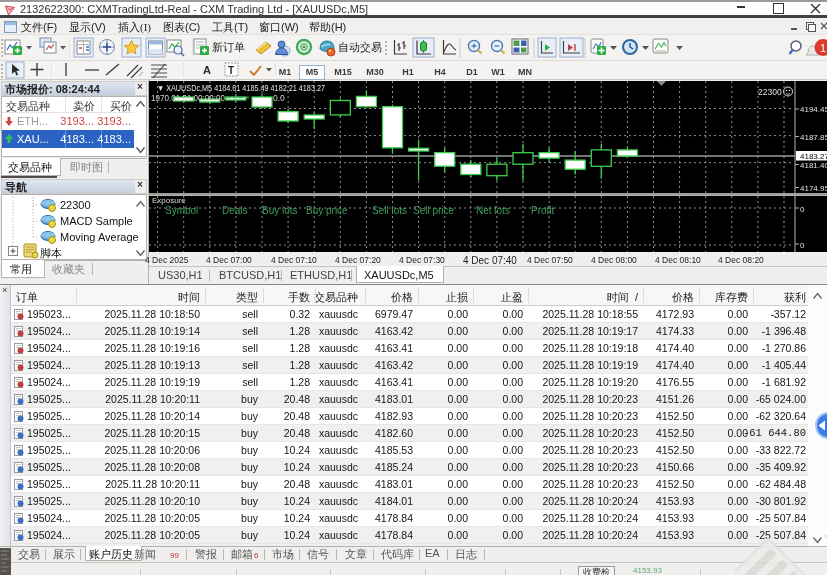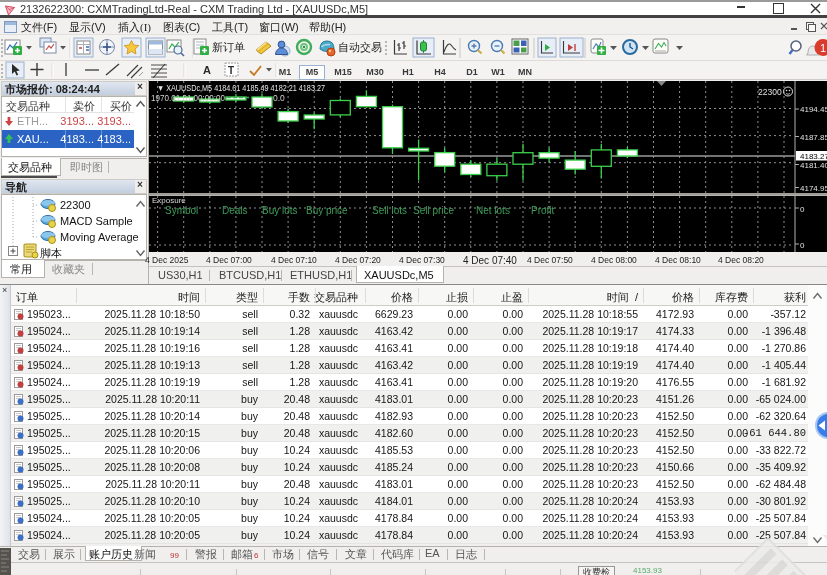--- a/index.html
+++ b/index.html
@@ -541,21 +541,21 @@
       <rect x="0.5" y="0.5" width="8" height="10" fill="#fff" stroke="#9a9a9a"></rect>
       <rect x="2" y="2" width="5" height="1" fill="#c8c8c8"></rect>
       <rect x="2" y="4" width="5" height="1" fill="#c8c8c8"></rect>
       <circle cx="6.5" cy="7.5" r="3" fill="#c04040"></circle>
     </svg>
 <div class="r" style="left:27px;top:308px;font-size:10.5px;color:#151515;">195023...</div>
 <div class="r" style="right:627px;top:308px;font-size:10.5px;color:#151515;">2025.11.28 10:18:50</div>
 <div class="r" style="right:569px;top:308px;font-size:10.5px;color:#151515;">sell</div>
 <div class="r" style="right:517px;top:308px;font-size:10.5px;color:#151515;">0.32</div>
 <div class="r" style="right:469px;top:308px;font-size:10.5px;color:#151515;">xauusdc</div>
-<div class="r" style="right:414px;top:308px;font-size:10.5px;color:#151515;">6629.23</div>
+<div class="r" style="right:414px;top:308px;font-size:10.5px;color:#151515;">6979.47</div>
 <div class="r" style="right:359px;top:308px;font-size:10.5px;color:#151515;">0.00</div>
 <div class="r" style="right:304px;top:308px;font-size:10.5px;color:#151515;">0.00</div>
 <div class="r" style="right:189px;top:308px;font-size:10.5px;color:#151515;margin-left:23px;">2025.11.28 10:18:55</div>
 <div class="r" style="right:133px;top:308px;font-size:10.5px;color:#151515;">4172.93</div>
 <div class="r" style="right:79px;top:308px;font-size:10.5px;color:#151515;">0.00</div>
 <div class="r" style="right:21px;top:308px;font-size:10.5px;color:#151515;">-357.12</div>
 <div class="abs" style="left:11px;top:323px;width:797px;height:17px;background:#f0f0ef;border-bottom:1px solid #e6e5e4;box-sizing:border-box;"></div>
 <svg class="abs" style="left:14px;top:326px;" width="10" height="11">
       <rect x="0.5" y="0.5" width="8" height="10" fill="#fff" stroke="#9a9a9a"></rect>
       <rect x="2" y="2" width="5" height="1" fill="#c8c8c8"></rect>

